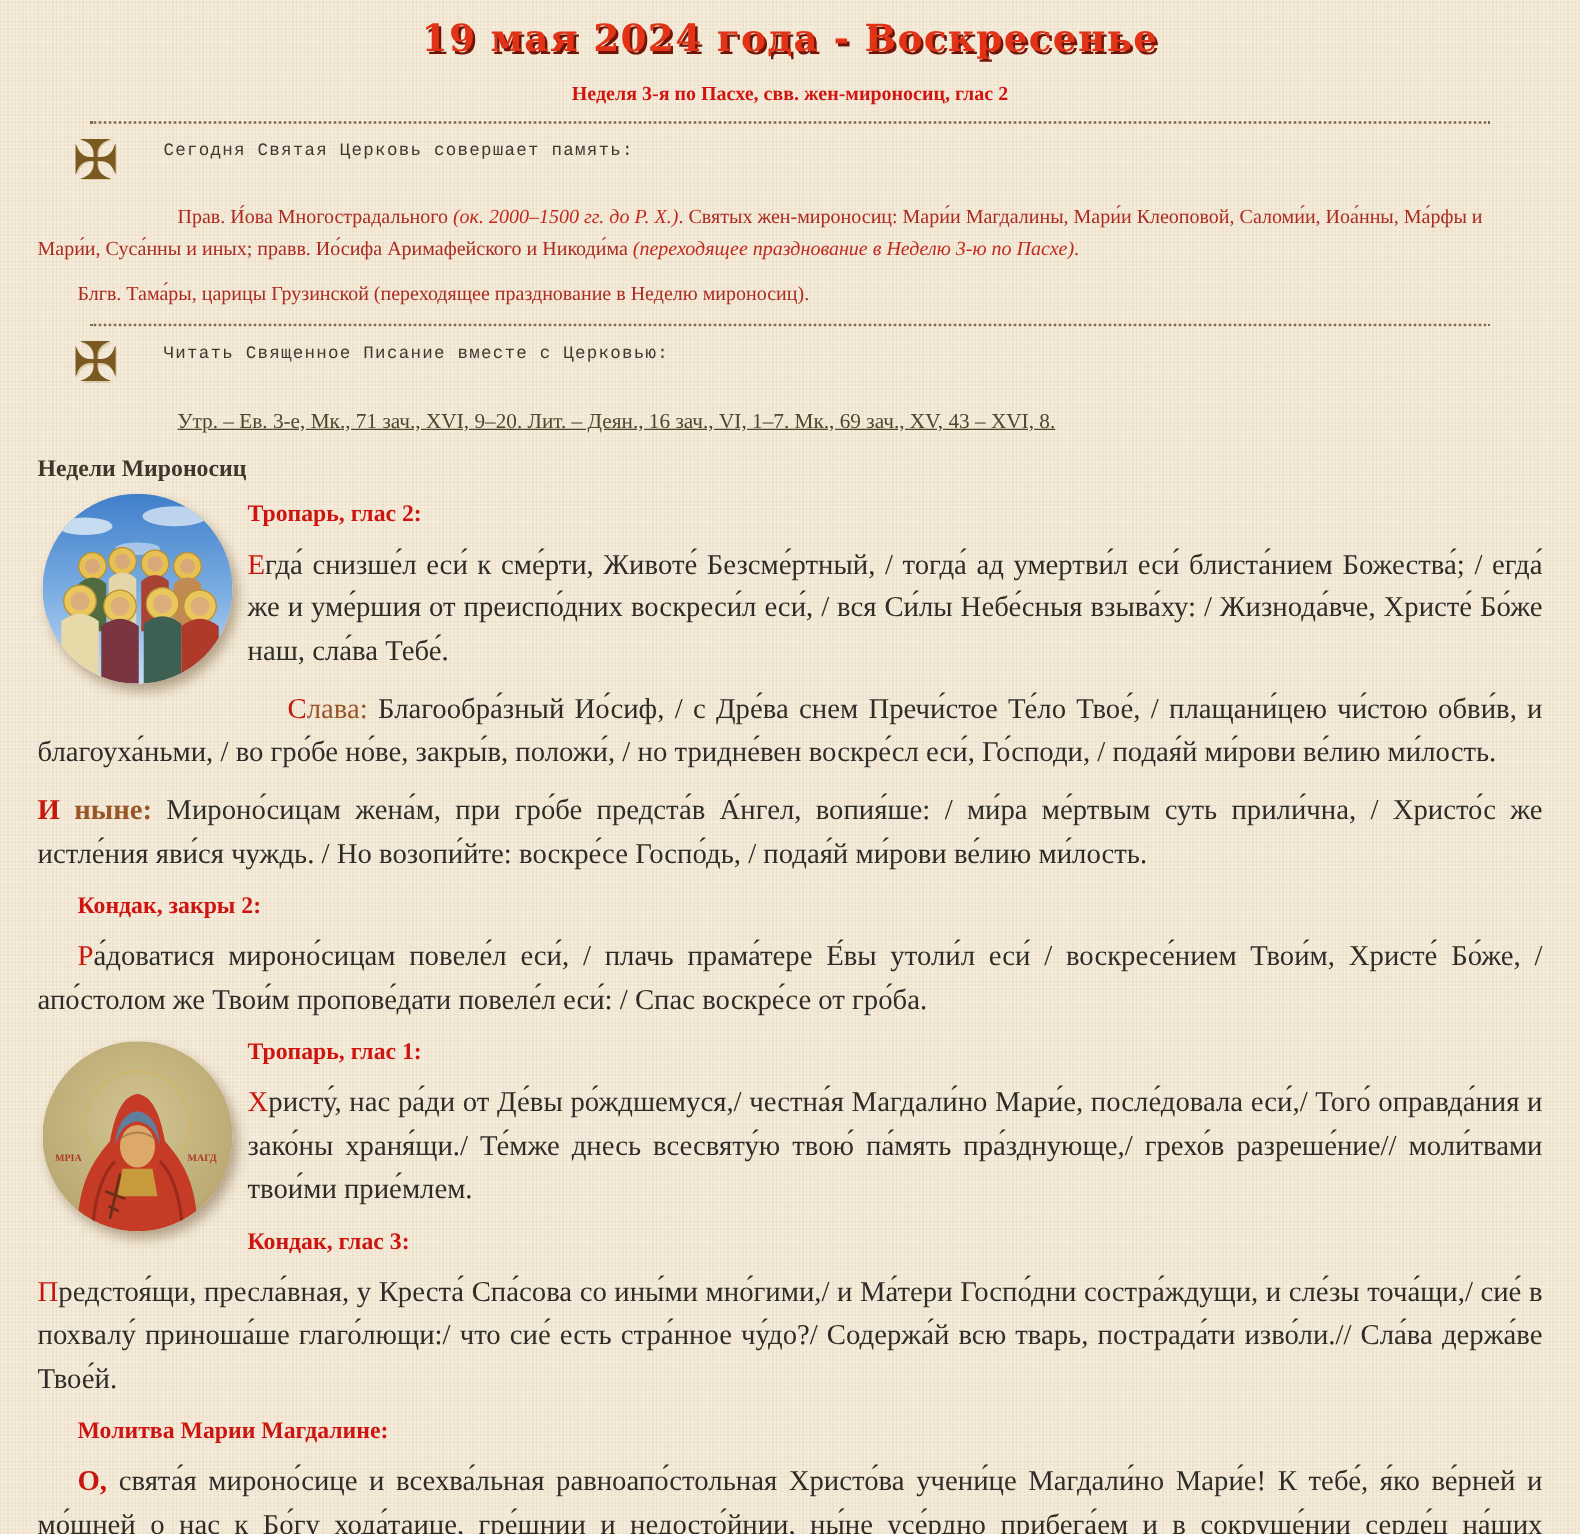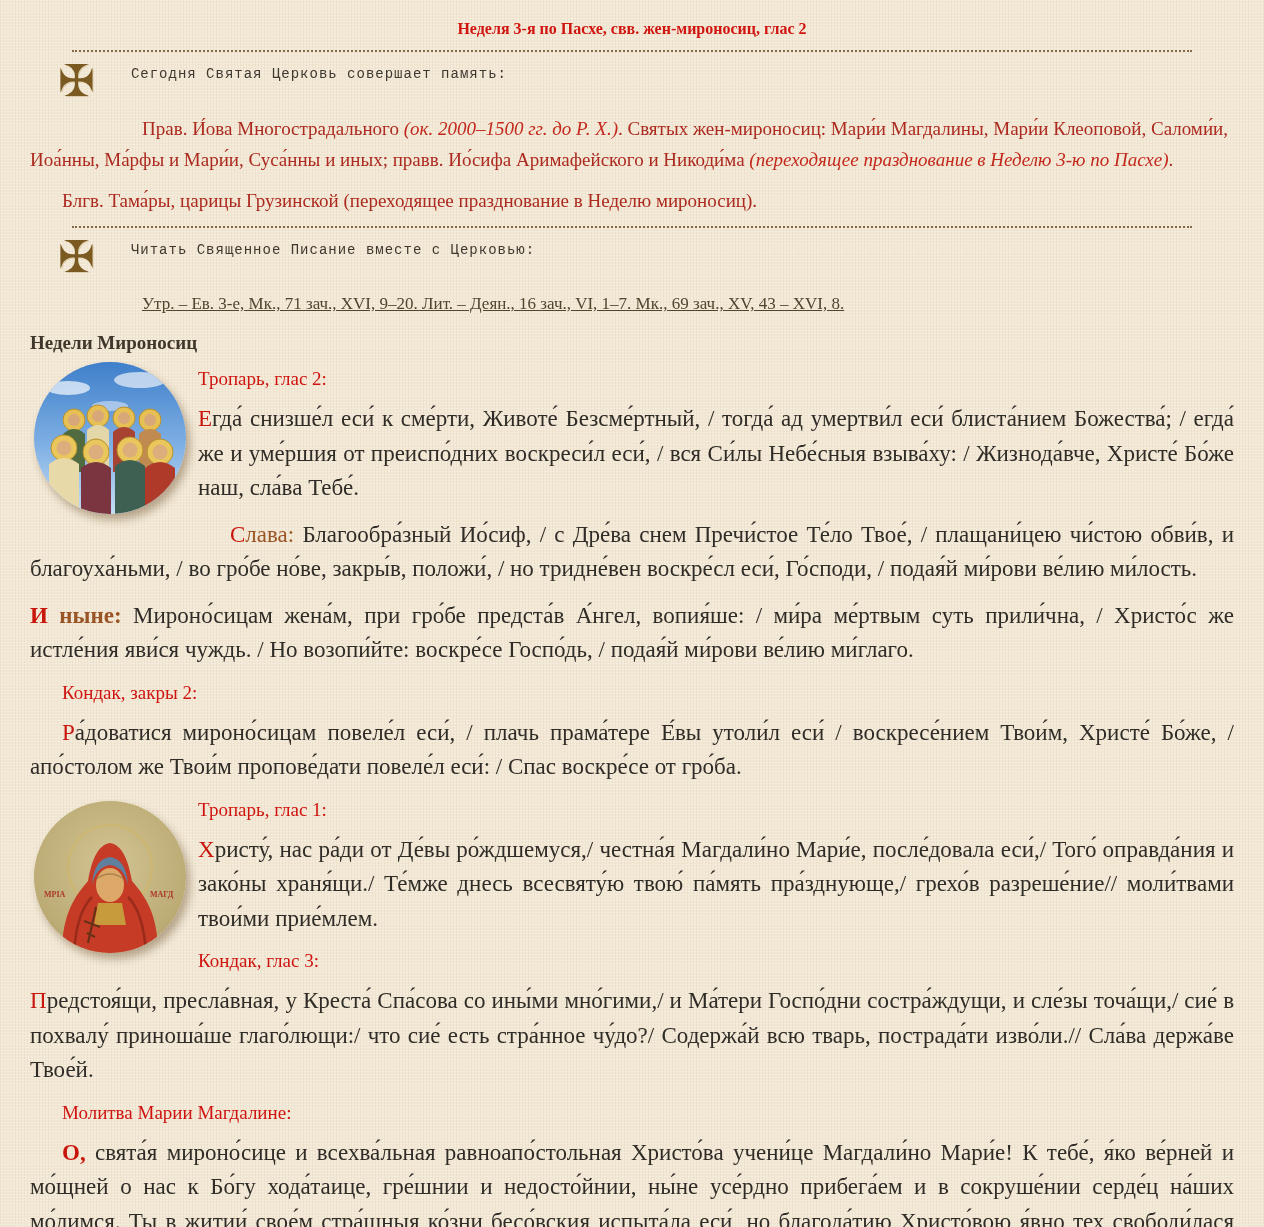--- a/index.html
+++ b/index.html
@@ -23,47 +23,48 @@
     text-align:center;font-size:16px;font-weight:bold;color:#d01510;
     margin:18px 0 12px 0;
   }
   hr.dotted{border:none;border-top:2px dotted #6f5430;margin:4px 42px 8px 42px;opacity:.85;background:none;}
   .section-head{display:flex;align-items:flex-start;margin:8px 0 0 28px;}
   .cross{font-size:44px;line-height:1.0;color:#7b5a22;text-shadow:1px 1px 0 #dcccab;flex:0 0 auto;}
   .mono-label{
     font-family:"Liberation Mono","DejaVu Sans Mono",monospace;
     font-size:14px;color:#3e3930;letter-spacing:1px;margin:6px 0 0 36px;
   }
-  .comm{color:#ac2a1f;font-size:19px;line-height:1.62;margin:10px 0;}
+  .comm{color:#ac2a1f;font-size:16px;line-height:1.62;margin:10px 0;}
   .comm i{color:#c3281c;}
   .indent-lg{text-indent:112px;}
   .indent-md{text-indent:46px;}
   .indent-sm{text-indent:32px;}
   .scripture{font-size:17px;margin:14px 0 16px 0;text-indent:112px;}
   .scripture a{color:#52452e;text-decoration:underline;cursor:pointer;}
   .center-head{clear:both;font-weight:bold;font-size:19px;color:#3f372b;margin:18px 0 4px 0;}
   .zhitie{color:#cc1408;font-size:15px;font-weight:bold;text-decoration:underline;cursor:pointer;margin-left:6px;white-space:nowrap;}
   .zhitie .tri{display:inline-block;text-decoration:none;font-size:13px;margin-right:1px;}
-  .red-head{color:#cf1410;font-weight:normal;font-size:19px;margin:14px 0 10px 0;}
+  .red-head{color:#cf1410;font-weight:bold;font-size:19px;margin:14px 0 10px 0;}
   .body-p{font-size:23px;line-height:1.5;text-align:justify;margin:12px 0;color:#2f2c27;}
   .init{color:#c8160c;}
   .init.bold{font-weight:bold;}
   .lbl-brown{color:#9a5526;}
   .lbl-brown.bold{font-weight:bold;}
   .icon-circle{
     float:left;width:152px;height:152px;border-radius:50%;overflow:hidden;
     margin:4px 12px 8px 4px;box-shadow:4px 6px 9px rgba(92,62,28,.40);font-weight:bold;
   }
   .icon-circle svg{display:block;width:152px;height:152px;}
 </style>
 </head>
 <body>
 
 <div>
 
+  <div class="page-title">19 мая 2024 года - Воскресенье</div>
   <div class="page-subtitle">Неделя 3-я по Пасхе, свв. жен-мироносиц, глас 2</div>
 
   <hr class="dotted">
 
   <div class="section-head">
     <span class="cross">✠</span>
     <span class="mono-label">Сегодня Святая Церковь совершает память:</span>
   </div>
 
   <p class="comm indent-lg"><span>Прав. И́ова Многострадального </span><i>(ок. 2000–1500 гг. до Р. Х.)</i><span>. Святых жен-мироносиц: Мари́и Магдалины, Мари́и Клеоповой, Саломи́и, Иоа́нны, Ма́рфы и Мари́и, Суса́нны и иных; правв. Ио́сифа Аримафейского и Никоди́ма </span><i>(переходящее празднование в Неделю 3-ю по Пасхе)</i><span>.</span></p>
@@ -126,21 +127,21 @@
           <path d="M111 152 L111 106 Q126 94 141 106 L141 152 Z" fill="#b03a2a"></path>
       </g>
     </svg>
   </div>
 
   <div class="red-head">Тропарь, глас 2:</div>
   <p class="body-p"><span class="init">Е</span><span>гда́ снизше́л еси́ к сме́рти, Животе́ Безсме́ртный, / тогда́ ад умертви́л еси́ блиста́нием Божества́; / егда́ же и уме́ршия от преиспо́дних воскреси́л еси́, / вся Си́лы Небе́сныя взыва́ху: / Жизнода́вче, Христе́ Бо́же наш, сла́ва Тебе́.</span></p>
 
   <p class="body-p indent-sm"><span class="init">С</span><span class="lbl-brown">лава:</span><span> Благообра́зный Ио́сиф, / с Дре́ва снем Пречи́стое Те́ло Твое́, / плащани́цею чи́стою обви́в, и благоуха́ньми, / во гро́бе но́ве, закры́в, положи́, / но тридне́вен воскре́сл еси́, Го́споди, / подая́й ми́рови ве́лию ми́лость.</span></p>
 
-  <p class="body-p"><span class="init bold">И</span><span class="lbl-brown bold"> ныне:</span><span> Мироно́сицам жена́м, при гро́бе предста́в А́нгел, вопия́ше: / ми́ра ме́ртвым суть прили́чна, / Христо́с же истле́ния яви́ся чуждь. / Но возопи́йте: воскре́се Госпо́дь, / подая́й ми́рови ве́лию ми́глаго.</span></p>
+  <p class="body-p"><span class="init bold">И</span><span class="lbl-brown bold"> ныне:</span><span> Мироно́сицам жена́м, при гро́бе предста́в А́нгел, вопия́ше: / ми́ра ме́ртвым суть прили́чна, / Христо́с же истле́ния яви́ся чуждь. / Но возопи́йте: воскре́се Госпо́дь, / подая́й ми́рови ве́лию ми́лость.</span></p>
 
   <div class="red-head indent-sm">Кондак, закры 2:</div>
   <p class="body-p indent-sm"><span class="init">Р</span><span>а́доватися мироно́сицам повеле́л еси́, / плачь прама́тере Е́вы утоли́л еси́ / воскресе́нием Твои́м, Христе́ Бо́же, / апо́столом же Твои́м пропове́дати повеле́л еси́: / Спас воскре́се от гро́ба.</span></p>
 
 
   <div class="icon-circle">
     <svg viewBox="0 0 152 152" xmlns="http://www.w3.org/2000/svg" aria-hidden="true">
       <defs>
         <radialGradient id="gold" cx="0.5" cy="0.42" r="0.75">
           <stop offset="0" stop-color="#d2c494"></stop>

